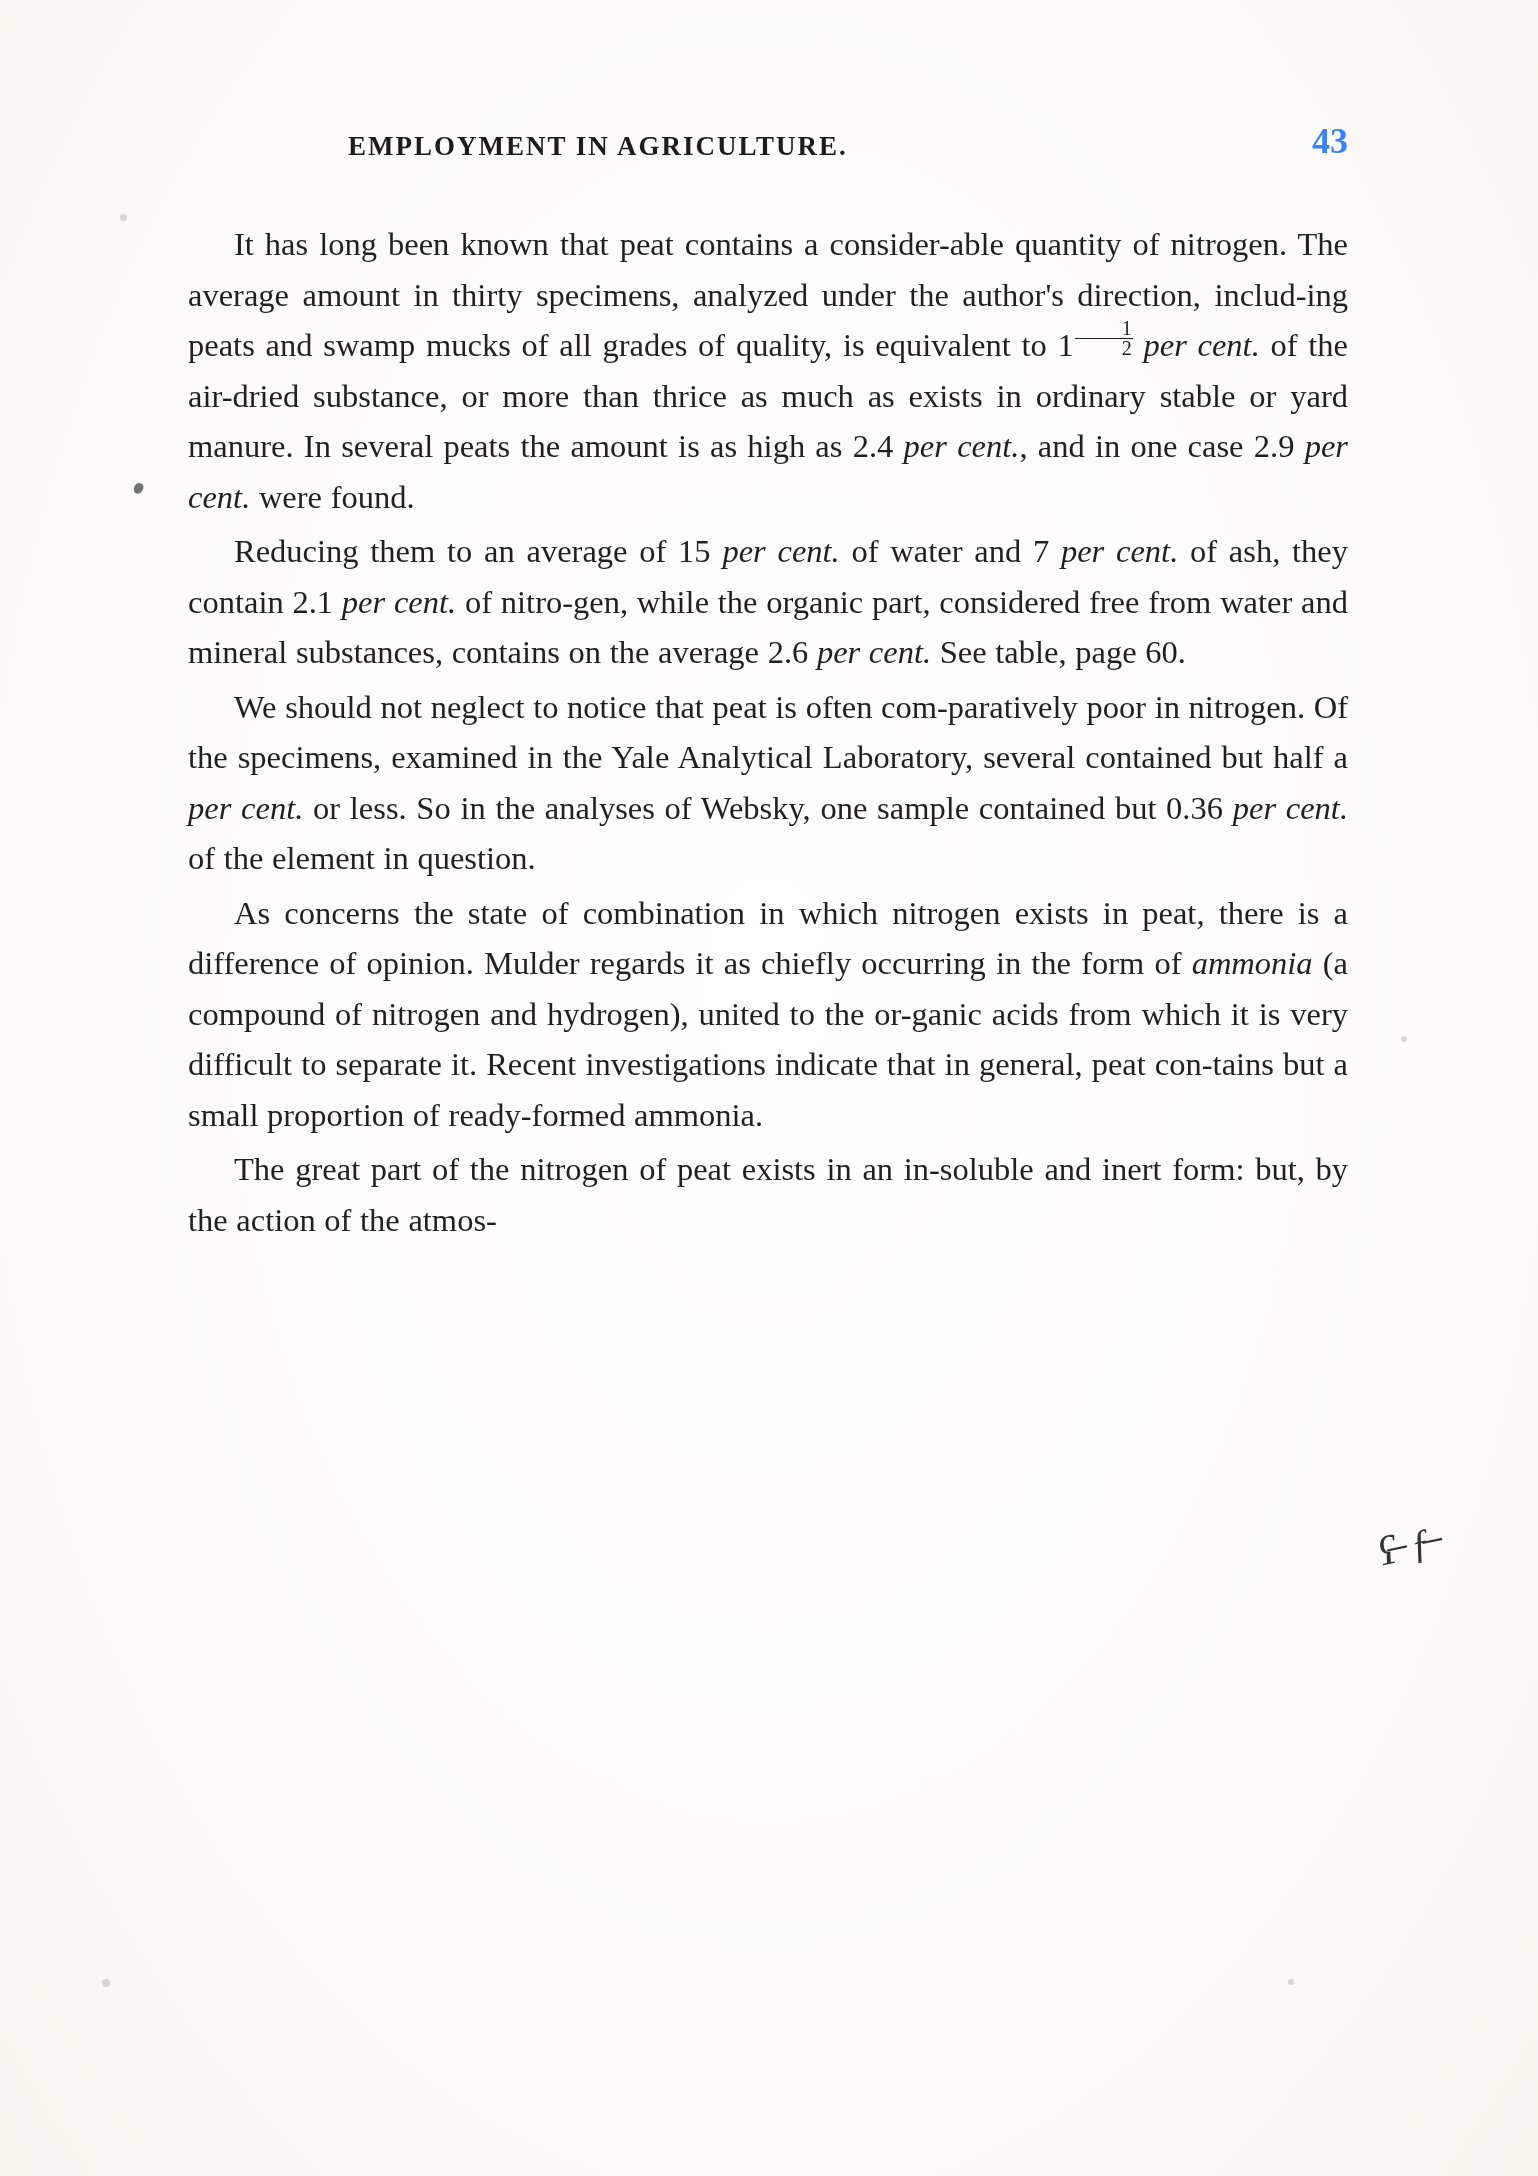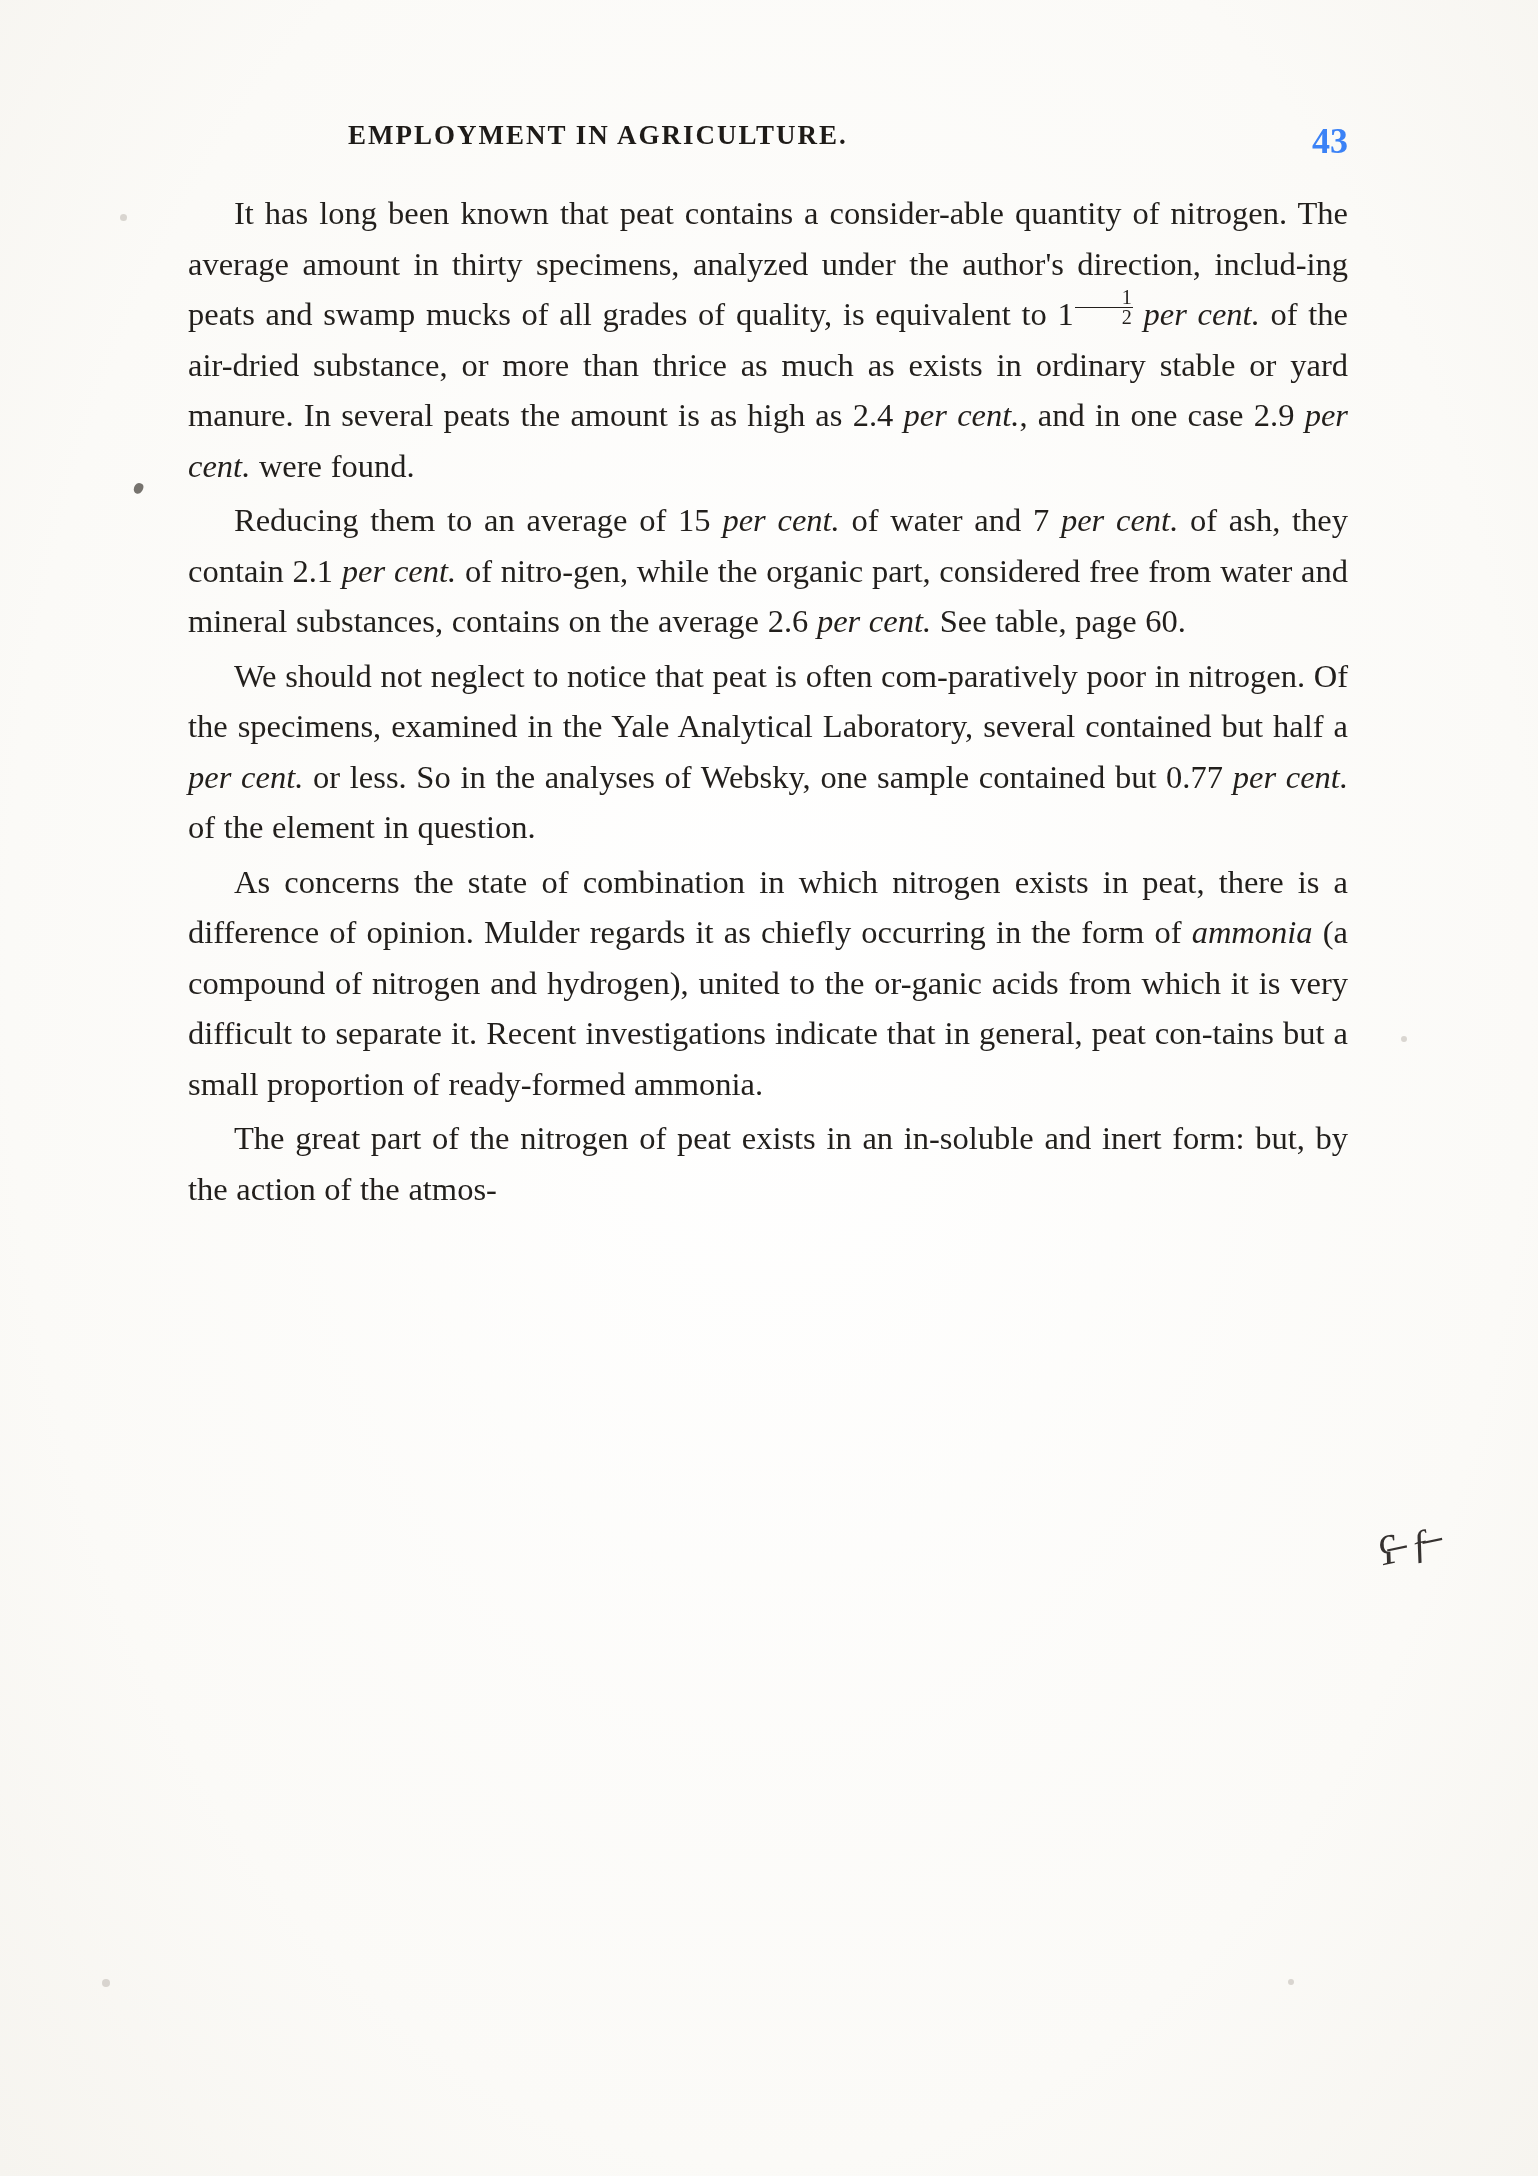--- a/index.html
+++ b/index.html
@@ -31,24 +31,24 @@
     pointer-events: none;
   }
   .content {
     position: absolute;
     left: 188px;
     top: 120px;
     width: 1160px;
   }
   .header-row {
     display: flex;
-    align-items: flex-start;
+    align-items: flex-end;
     justify-content: flex-start;
     width: 1160px;
-    margin-bottom: 26px;
+    margin-bottom: 57px;
   }
   .running-head {
     font-family: "Liberation Serif", serif;
     font-size: 27px;
     letter-spacing: 2.0px;
     font-weight: 600;
     margin-left: 160px;
     white-space: nowrap;
     color: #1e1b18;
   }
@@ -130,21 +130,21 @@
   <div class="content">
 
     <div class="header-row">
       <div class="running-head">EMPLOYMENT IN AGRICULTURE.</div>
       <div class="folio">43</div>
     </div>
 
     <div id="body-text">
         <p class="para"><span>It has long been known that peat contains a consider-able quantity of nitrogen.  The average amount in thirty specimens, analyzed under the author's direction, includ-ing peats and swamp mucks of all grades of quality, is equivalent to 1</span><span class="frac"><span class="num">1</span><span class="den">2</span></span><span> </span><i>per cent.</i><span> of the air-dried substance, or more than thrice as much as exists in ordinary stable or yard manure.  In several peats the amount is as high as 2.4 </span><i>per cent.</i><span>, and in one case 2.9 </span><i>per cent.</i><span> were found.</span></p>
         <p class="para"><span>Reducing them to an average of 15 </span><i>per cent.</i><span> of water and 7 </span><i>per cent.</i><span> of ash, they contain 2.1 </span><i>per cent.</i><span> of nitro-gen, while the organic part, considered free from water and mineral substances, contains on the average 2.6 </span><i>per cent.</i><span>  See table, page 60.</span></p>
-        <p class="para"><span>We should not neglect to notice that peat is often com-paratively poor in nitrogen.  Of the specimens, examined in the Yale Analytical Laboratory, several contained but half a </span><i>per cent.</i><span> or less.  So in the analyses of Websky, one sample contained but 0.77 </span><i>per cent.</i><span> of the element in question.</span></p>
+        <p class="para"><span>We should not neglect to notice that peat is often com-paratively poor in nitrogen.  Of the specimens, examined in the Yale Analytical Laboratory, several contained but half a </span><i>per cent.</i><span> or less.  So in the analyses of Websky, one sample contained but 0.36 </span><i>per cent.</i><span> of the element in question.</span></p>
         <p class="para"><span>As concerns the state of combination in which nitrogen exists in peat, there is a difference of opinion.  Mulder regards it as chiefly occurring in the form of </span><i>ammonia</i><span> (a compound of nitrogen and hydrogen), united to the or-ganic acids from which it is very difficult to separate it. Recent investigations indicate that in general, peat con-tains but a small proportion of ready-formed ammonia.</span></p>
         <p class="para"><span>The great part of the nitrogen of peat exists in an in-soluble and inert form: but, by the action of the atmos-</span></p>
       </div>
 
   </div>
 
   <div class="pen-mark">ʕ̶ ƒ̶</div>
 </div>
 
 </body></html>

